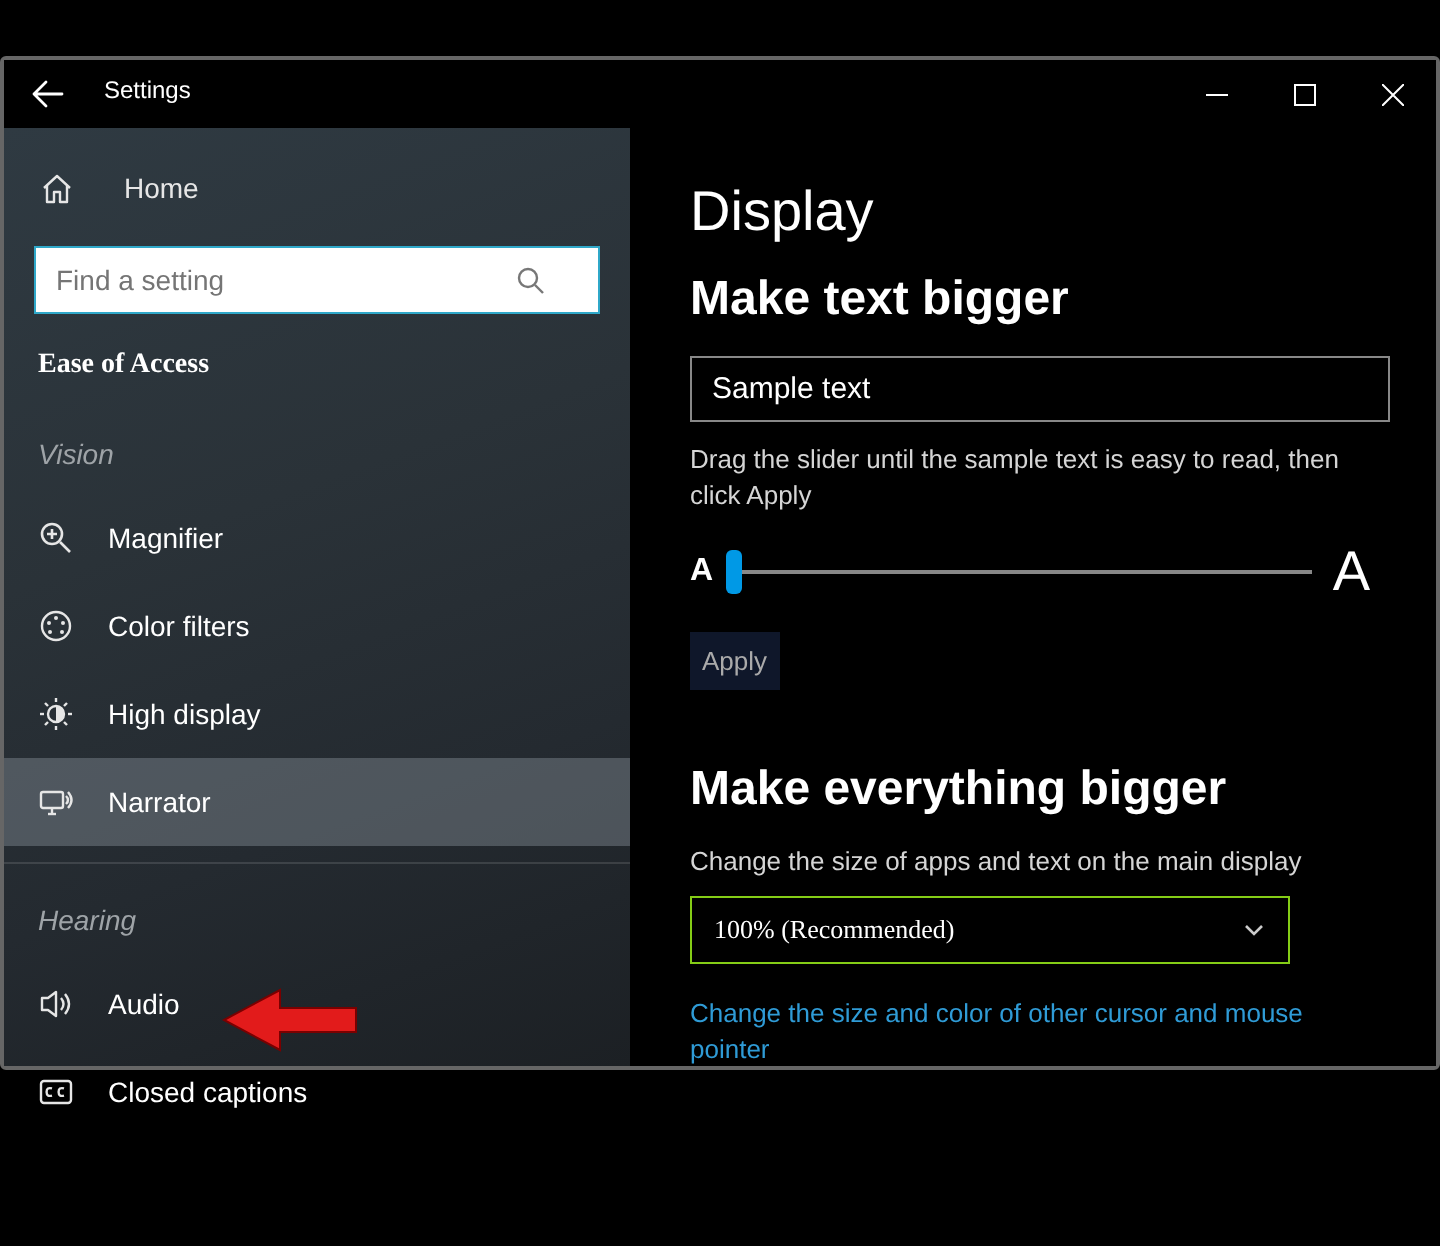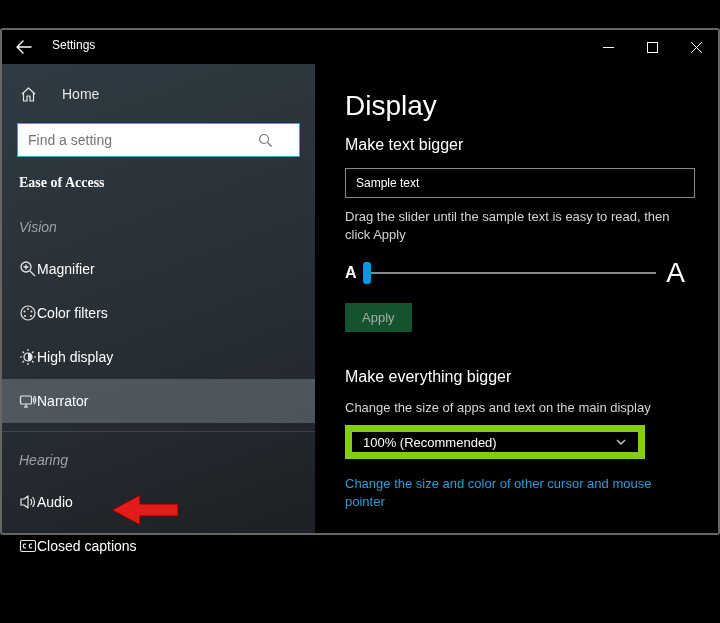--- a/index.html
+++ b/index.html
@@ -13,39 +13,39 @@
   .tb-btn { width:44px; height:34px; display:flex; align-items:center; justify-content:center; color:#fff; }
   .body { flex:1; display:flex; min-height:0;}
   
   .sidebar { width:313px; background: linear-gradient(160deg,#2f3a42 0%, #2a3238 40%, #242a30 70%, #1c2024 100%); color:#e6e6e6; padding-top:10px; position:relative; }
   .home-row { display:flex; align-items:center; height:40px; padding-left:17px; gap:25px; font-size:14px; }
   .search-wrap { margin:9px 15px 0 15px; }
   .search { width:100%; height:34px; border:1.5px solid #2fa8c9; background:#fff; color:#555; display:flex; align-items:center; padding:0 10px; }
   .search input { border:none; outline:none; font-size:14px; color:#777; background:transparent; width:230px; }
   .section-title { font-weight:600; font-size:14px; color:#fff; padding:18px 16px 0 17px;font-family:Liberation Serif, serif; }
   .cat { color:#9ea3a7; font-size:14px; padding:28px 0 12px 17px;font-style:italic; }
-  .nav-item { display:flex; align-items:center; height:44px; padding-left:17px; gap:0; font-size:14px; color:#fff; position:relative; }
+  .nav-item { display:flex; align-items:center; height:44px; padding-left:17px; gap:17px; font-size:14px; color:#fff; position:relative; }
   .nav-item.selected { background:rgba(130,140,148,0.45); }
   .divider { height:1px; background:rgba(255,255,255,0.12); margin:8px 0 2px 0; }
   .icon { width:18px; height:18px; display:flex; align-items:center; justify-content:center; color:#e6e6e6; flex-shrink:0;}
   
   .content { flex:1; background:#000; color:#fff; padding:20px 22px 20px 30px; overflow:hidden; }
   .h1 { font-size:28px; font-weight:400; margin-top:6px; margin-bottom:14px; }
   .sub { color:#b7b7b7; font-size:13px; margin-bottom:40px; }
-  .h2 { font-size:16px; font-weight:400; margin-bottom:14px; }
-  .sample-box { border:1px solid #888; padding:7px 10px; font-size:12px; width:350px; margin-bottom:10px; }
+  .h2 { font-size:24px; font-weight:700; margin-bottom:14px; }
+  .sample-box { border:1px solid #888; padding:7px 10px; font-size:15px; width:350px; margin-bottom:10px; }
   .help { font-size:13px; color:#d5d5d5; width:345px; line-height:1.35; margin-bottom:14px; }
   .slider-row { display:flex; align-items:center; gap:10px; width:340px; margin-bottom:14px;}
   .slA { font-size:16px; font-weight:600; }
   .slB { font-size:28px; font-weight:400; }
   .slider-track { flex:1; height:2px; background:#888; position:relative; }
   .slider-thumb { position:absolute; left:0%; top:50%; transform:translate(-50%,-50%); width:8px; height:22px; background:#0099e6; border-radius:3px;}
-  .apply-btn { display:inline-block; padding:7px 17px; background:#14532d; color:#aaa; font-size:13px; margin-bottom:36px; }
+  .apply-btn { display:inline-block; padding:7px 6px; background:#0f172a; color:#aaa; font-size:13px; margin-bottom:36px; }
   .desc { font-size:13px; color:#d5d5d5; margin-bottom:10px; }
-  .dropdown { width:300px; height:34px; border:7px solid #84cc16; display:flex; align-items:center; justify-content:space-between; padding:0 11px; font-size:13px; margin-bottom:16px; }
+  .dropdown { width:300px; height:34px; border:1px solid #84cc16; display:flex; align-items:center; justify-content:space-between; padding:0 11px; font-size:13px; margin-bottom:16px;font-family:Liberation Serif, serif; }
   .link { color:#2f9bd6; font-size:13px; line-height:1.4; margin-bottom:14px; cursor:pointer; max-width:345px; }
   
   .arrow { position:absolute; left:108px; top:428px; }
   svg { display:block; }
 </style>
 </head>
 <body>
 
 <div class="window">
 

